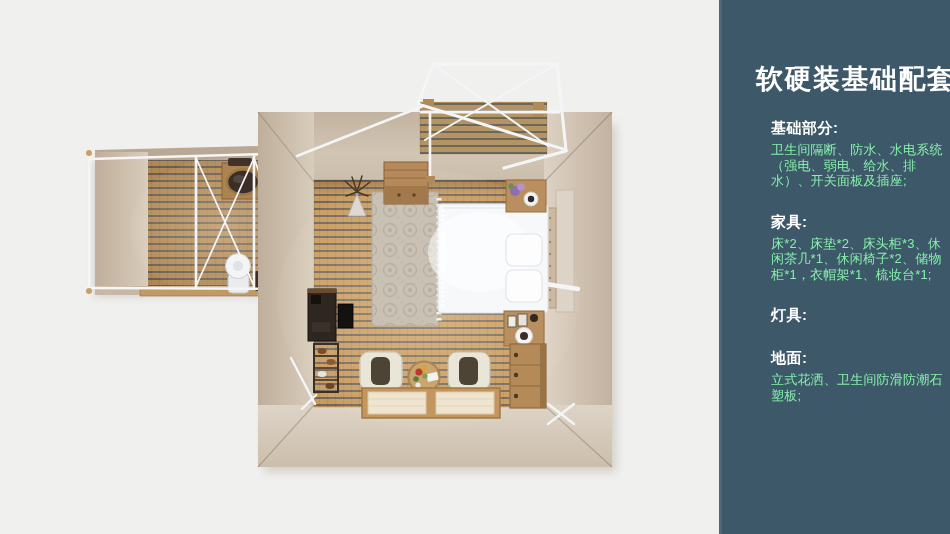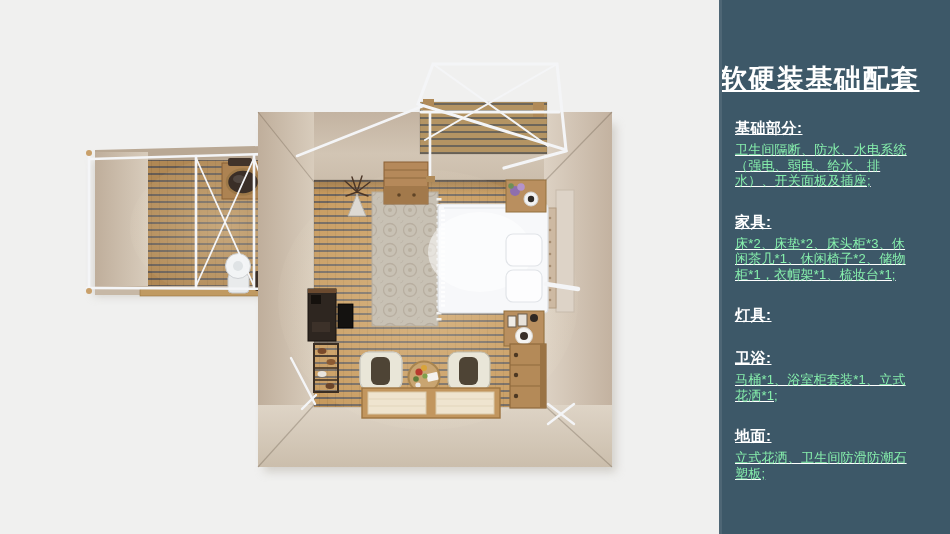--- a/index.html
+++ b/index.html
@@ -5,23 +5,22 @@
   html,body{margin:0;padding:0;background:#dcdcdc;}
   .canvas{
     position:relative;width:950px;height:534px;overflow:hidden;
     background:var(--page-bg,#f0f0ef);
     font-family:"Liberation Sans",sans-serif;
   }
   .plan{position:absolute;left:0;top:0;width:718px;height:534px;}
   .sidebar{
     position:absolute;top:0;right:0;width:231px;height:534px;
     background:var(--sidebar-bg,#3d5868);
-    box-sizing:border-box;padding:46px 14px 0 16px;
+    box-sizing:border-box;padding:46px 14px 0 52px;
     color:var(--sidebar-text,#ffffff);
-    text-decoration:underline;
   }
   .sidebar::before{
     content:"";position:absolute;left:0;top:0;width:3px;height:100%;
     background:var(--sidebar-accent,#4e6675);
   }
   .sidebar-title{
     font-size:27px;font-weight:bold;letter-spacing:1.5px;
     margin-left:-15px;white-space:nowrap;line-height:1.15;
   }
   .sidebar-section{margin-top:24px;}
@@ -310,24 +309,20 @@
 
     <div class="sidebar-section">
       <div class="heading">家具:</div>
       <div class="body">床*2、床垫*2、床头柜*3、休闲茶几*1、休闲椅子*2、储物柜*1，衣帽架*1、梳妆台*1;</div>
     </div>
 
     <div class="sidebar-section">
       <div class="heading">灯具:</div>
     </div>
 
-    <div class="sidebar-section">
-      <div class="heading">卫浴:</div>
-      <div class="body">马桶*1、浴室柜套装*1、立式花洒*1;</div>
-    </div>
 
     <div class="sidebar-section">
       <div class="heading">地面:</div>
       <div class="body">立式花洒、卫生间防滑防潮石塑板;</div>
     </div>
   </aside>
 
 </div>
 
 </body></html>

